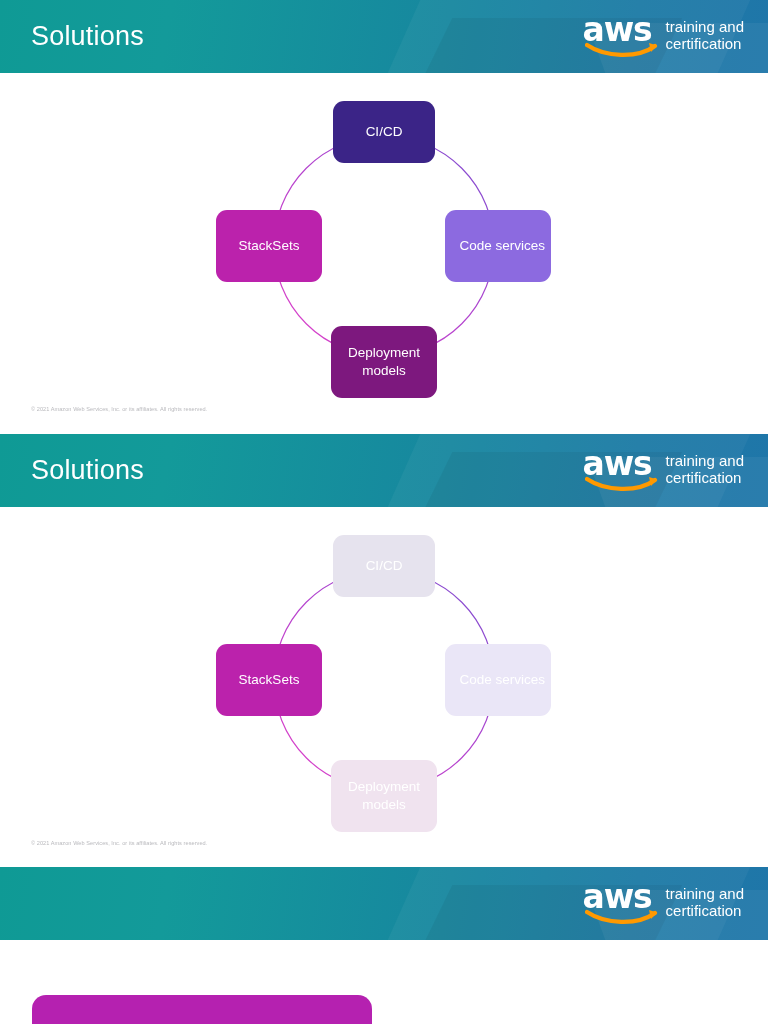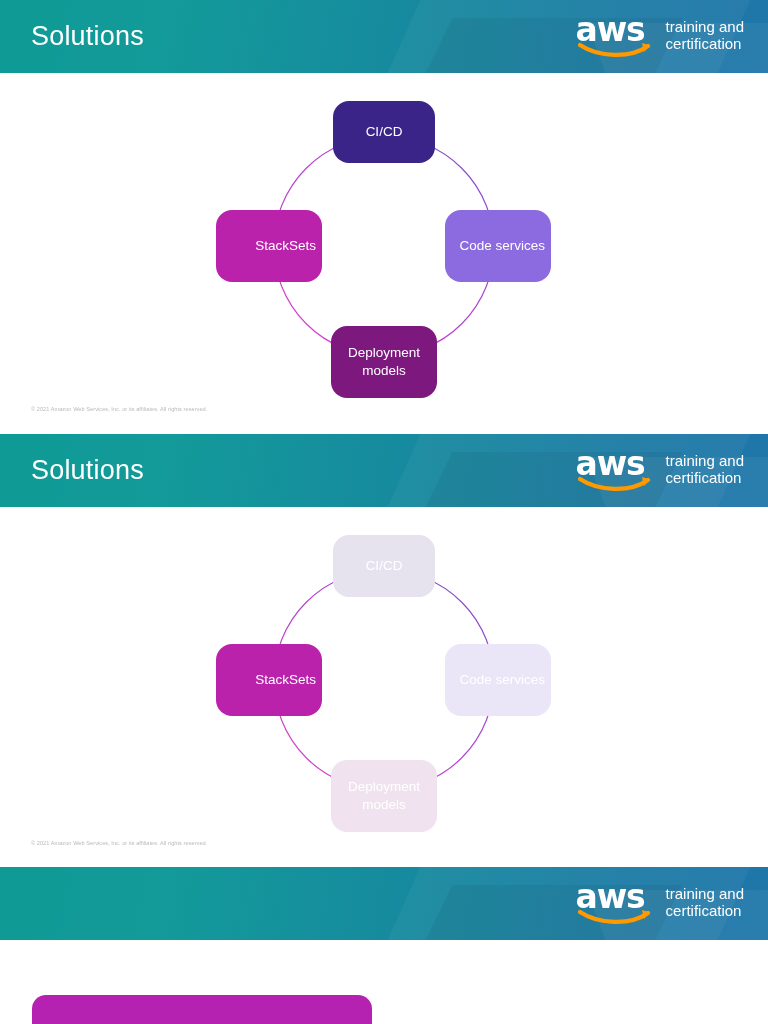--- a/index.html
+++ b/index.html
@@ -36,45 +36,45 @@
     background: rgba(255,255,255,0.05);
     transform: skewX(20deg);
   }
   .hdr-title {
     position: absolute; left: 31px; top: 50%; transform: translateY(-52%);
     color: #ffffff; font-size: 27px; font-weight: 400; letter-spacing: 0.2px;
     white-space: nowrap;
   }
 
   
-  .aws-logo { position: absolute; right: 24px; top: 15px; display: flex; align-items: flex-start; gap: 9px; margin-left: 16px; }
+  .aws-logo { position: absolute; right: 24px; top: 15px; display: flex; align-items: flex-start; gap: 2px; margin-left: 16px; }
   .aws-mark { position: relative; width: 81px; height: 44px; }
   .aws-mark .wordmark {
     position: absolute; left: 0; top: -2px;
     font-family: "DejaVu Sans", sans-serif;
     font-size: 33px; font-weight: 700; color: #ffffff; letter-spacing: -1.2px; line-height: 1;
   }
   .aws-mark svg { position: absolute; left: 2px; top: 26px; }
   .aws-tc {
     color: #ffffff; font-size: 15px; line-height: 1.16; font-weight: 400;
     padding-top: 3px; white-space: nowrap;
   }
 
   
   .diagram { position: absolute; left: 0; top: 0; width: 768px; height: 340px; }
   .diagram svg.ring { position: absolute; left: 0; top: 0; }
   .node {
-    position: absolute; border-radius: 16px;
+    position: absolute; border-radius: 11px;
     display: flex; align-items: center; justify-content: center; text-align: center;
     color: #ffffff; font-size: 13.5px; line-height: 1.34; font-weight: 400;
     padding: 4px 6px;
   }
   .node.n-cicd      { width: 102px; height: 62px; }
   .node.n-code      { width: 106px; height: 72px; justify-content: flex-end; }
-  .node.n-stacksets { width: 106px; height: 72px; justify-content: flex-end; }
+  .node.n-stacksets { width: 106px; height: 72px; }
   .node.n-deploy    { width: 106px; height: 72px; }
 
   
   .copyright {
     position: absolute; left: 31px;
     color: #b9b9bd; font-size: 5.6px; letter-spacing: 0.05px; white-space: nowrap;
   }
 
   
   .partial-bar {

